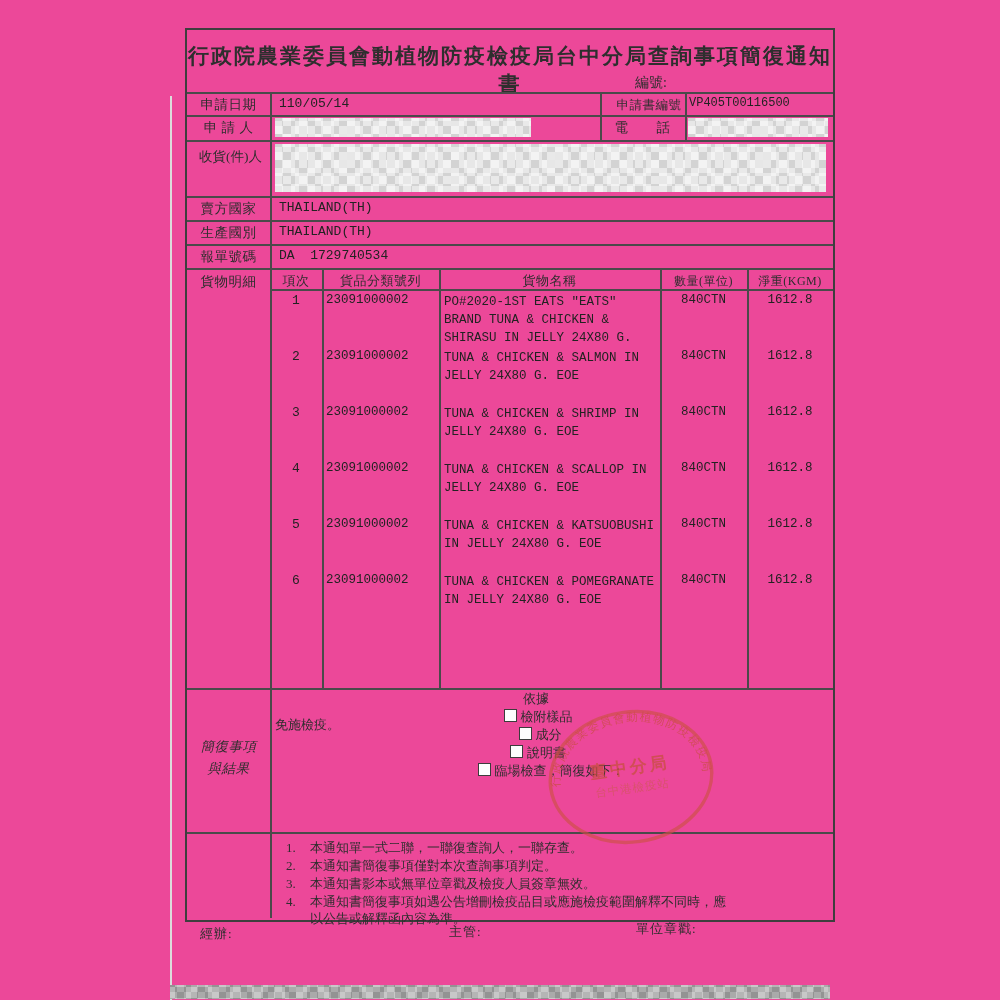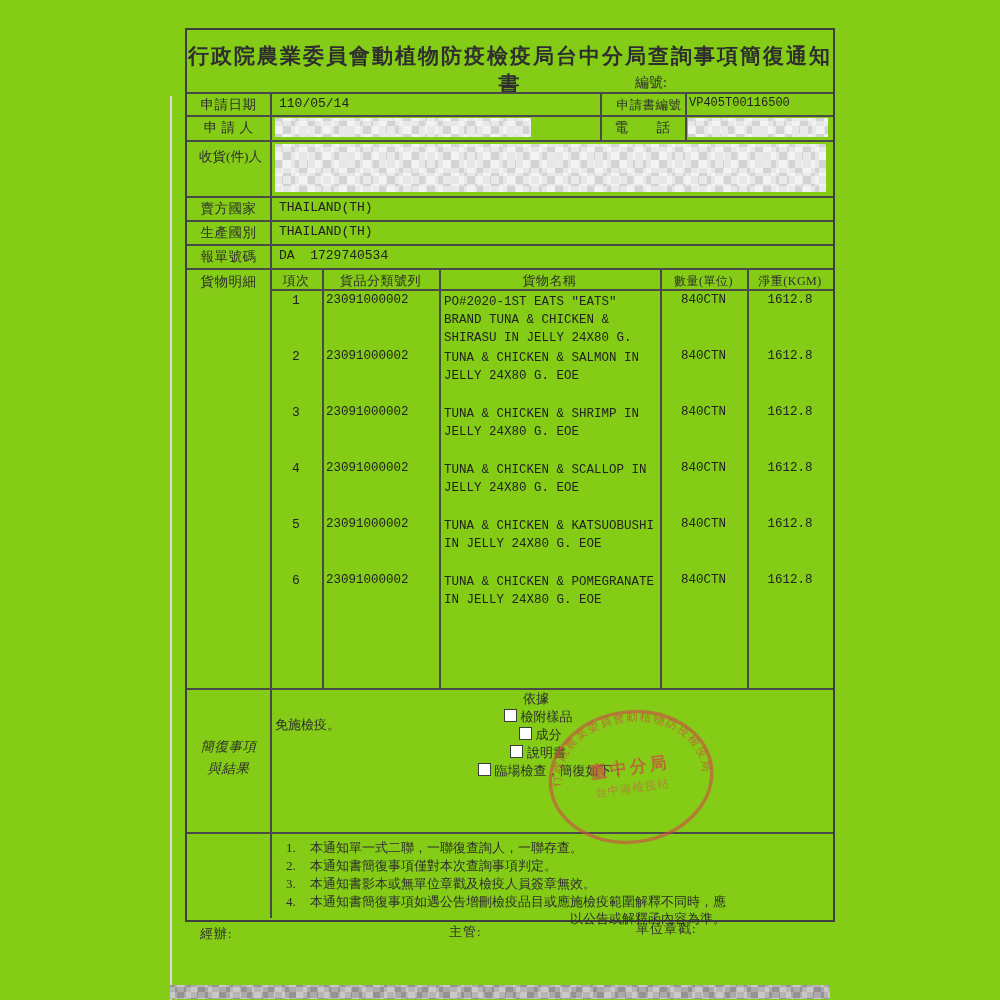--- a/index.html
+++ b/index.html
@@ -1,30 +1,30 @@
 <!DOCTYPE html>
 <html><head>
 <meta charset="utf-8">
 <style>
   html,body{margin:0;padding:0;background:#fff;}
-  .page{position:relative;width:1000px;height:1000px;background:#84cc16;overflow:hidden;
+  .page{position:relative;width:1000px;height:1000px;background:#ec4899;overflow:hidden;
         font-family:"Liberation Serif","DejaVu Serif",serif;color:#2e2e2e;}
   .scan-edge{position:absolute;left:170px;top:96px;width:2px;height:904px;background:#dcdcdc;}
   .form{position:absolute;left:185px;top:28px;width:646px;height:890px;border:2px solid #3e3e3e;background:transparent;}
   .hl{position:absolute;height:1.6px;background:#4a4a4a;}
   .vl{position:absolute;width:1.6px;background:#4a4a4a;}
   .t{position:absolute;white-space:nowrap;}
   .lbl{font-size:13.5px;letter-spacing:.5px;}
   .ctr{text-align:center;}
   .mono{font-family:"Liberation Mono","DejaVu Sans Mono",monospace;font-size:13px;color:#222;}
   .title{position:absolute;top:12px;left:0;width:100%;text-align:center;font-size:21px;font-weight:bold;letter-spacing:2px;}
   .serial{position:absolute;top:44px;left:448px;font-size:14px;}
   .goods-name{font-family:"Liberation Mono","DejaVu Sans Mono",monospace;font-size:12.5px;color:#222;
               white-space:pre-line;line-height:18px;}
-  .pre{white-space:pre-line;text-align:right;}
+  .pre{white-space:pre-line;}
   .mosaic{position:absolute;
     background:
       repeating-conic-gradient(rgba(255,255,255,.45) 0% 25%, rgba(255,255,255,0) 0% 50%) 7px 3px/26px 26px,
       repeating-conic-gradient(#e9e9e9 0% 25%, #d3d3d3 0% 50%) 0 0/16px 16px;}
   .mosaic-dark{position:absolute;
     background:
       repeating-conic-gradient(rgba(255,255,255,.25) 0% 25%, rgba(0,0,0,.06) 0% 50%) 5px 2px/22px 22px,
       repeating-conic-gradient(#b5b5b5 0% 25%, #9c9c9c 0% 50%) 0 0/14px 14px;}
   .cb{display:inline-block;width:11px;height:11px;border:1.6px solid #3c3c3c;background:#fdfdfd;
       vertical-align:-1px;margin-right:4px;}

